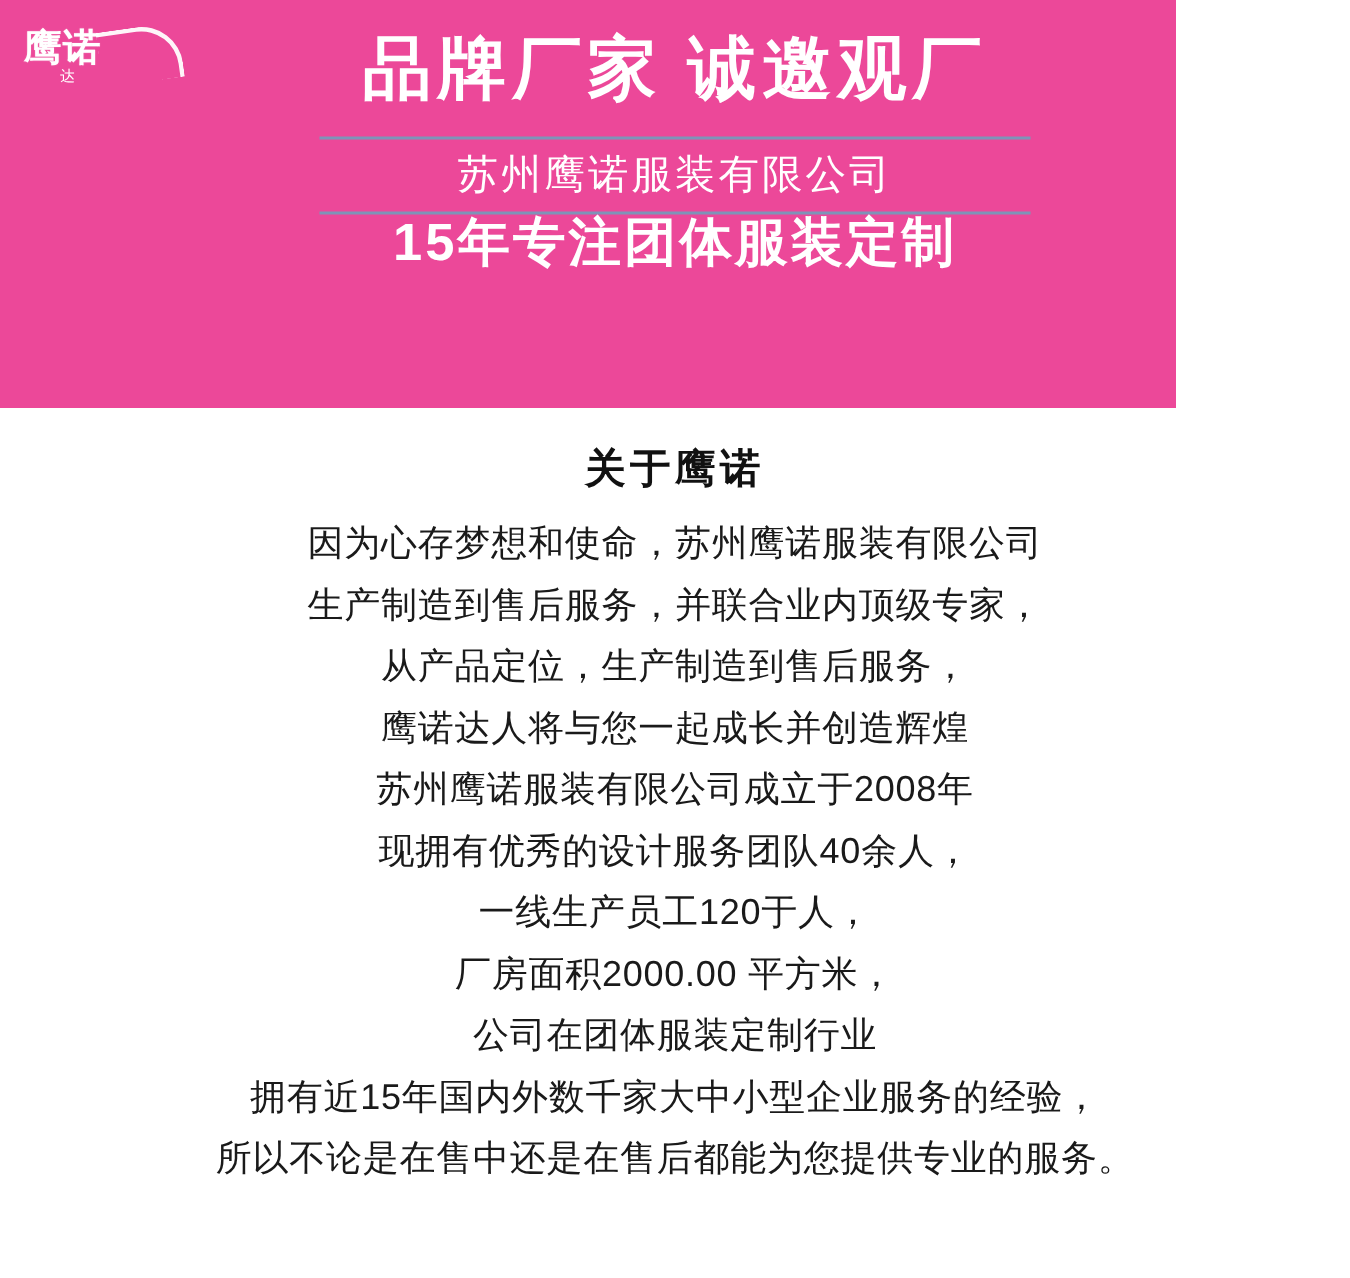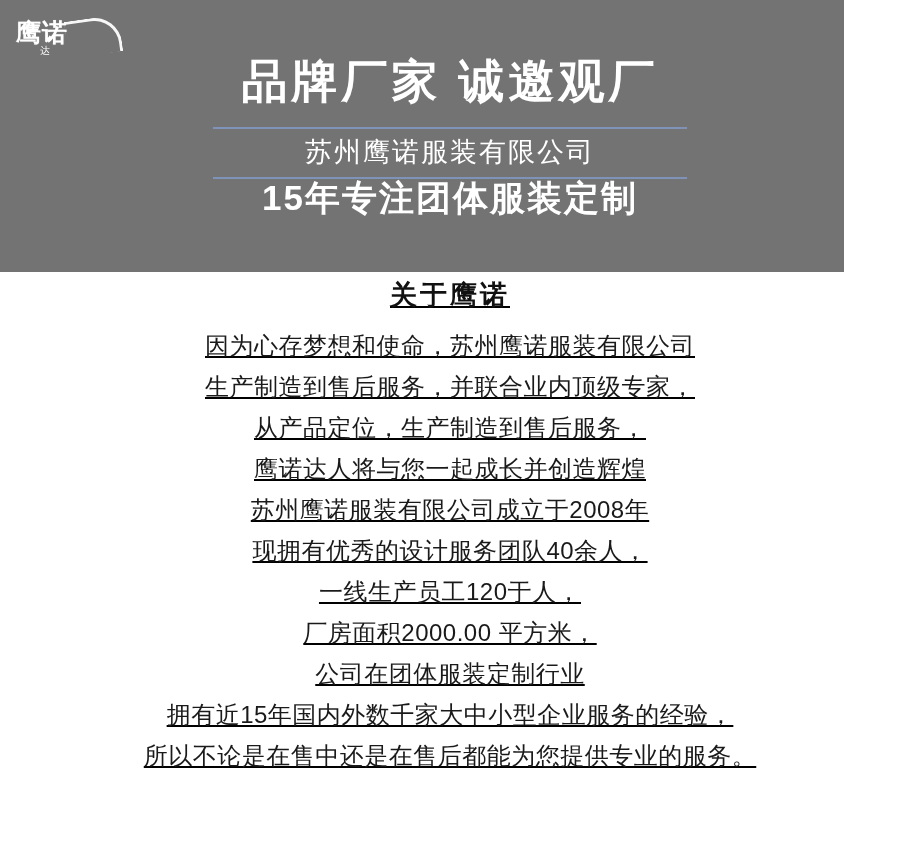--- a/index.html
+++ b/index.html
@@ -15,23 +15,23 @@
   }
   .page {
     width: 900px;
     height: 852px;
     position: relative;
   }
 
   
   .banner {
     position: relative;
-    width: 844px;
+    width: 784px;
     height: 272px;
-    background: #737373;
+    background: #ec4899;
     box-sizing: border-box;
     overflow: hidden;
   }
   .logo {
     position: absolute;
     left: 14px;
     top: 14px;
     width: 108px;
     height: 48px;
     color: #ffffff;
@@ -71,21 +71,21 @@
   .banner-inner {
     position: absolute;
     left: 0;
     top: 0;
     width: 900px;
     height: 272px;
     display: flex;
     flex-direction: column;
     align-items: center;
     justify-content: flex-start;
-    padding-top: 56px;
+    padding-top: 20px;
     box-sizing: border-box;
   }
   .headline {
     color: #ffffff;
     font-size: 46px;
     font-weight: bold;
     letter-spacing: 4px;
     line-height: 1.1;
     font-family: "Liberation Sans", sans-serif;
     margin: 0 0 20px 0;
@@ -110,24 +110,23 @@
     font-size: 35px;
     font-weight: bold;
     letter-spacing: 2px;
     line-height: 1.1;
     white-space: nowrap;
   }
 
   
   .content {
     width: 900px;
-    padding-top: 7px;
+    padding-top: 24px;
     box-sizing: border-box;
     text-align: center;
-    text-decoration: underline;
   }
   .section-title {
     color: #111111;
     font-size: 27px;
     font-weight: bold;
     letter-spacing: 3px;
     margin: 0 0 14px 0;
     line-height: 1.2;
   }
   .body-lines {

